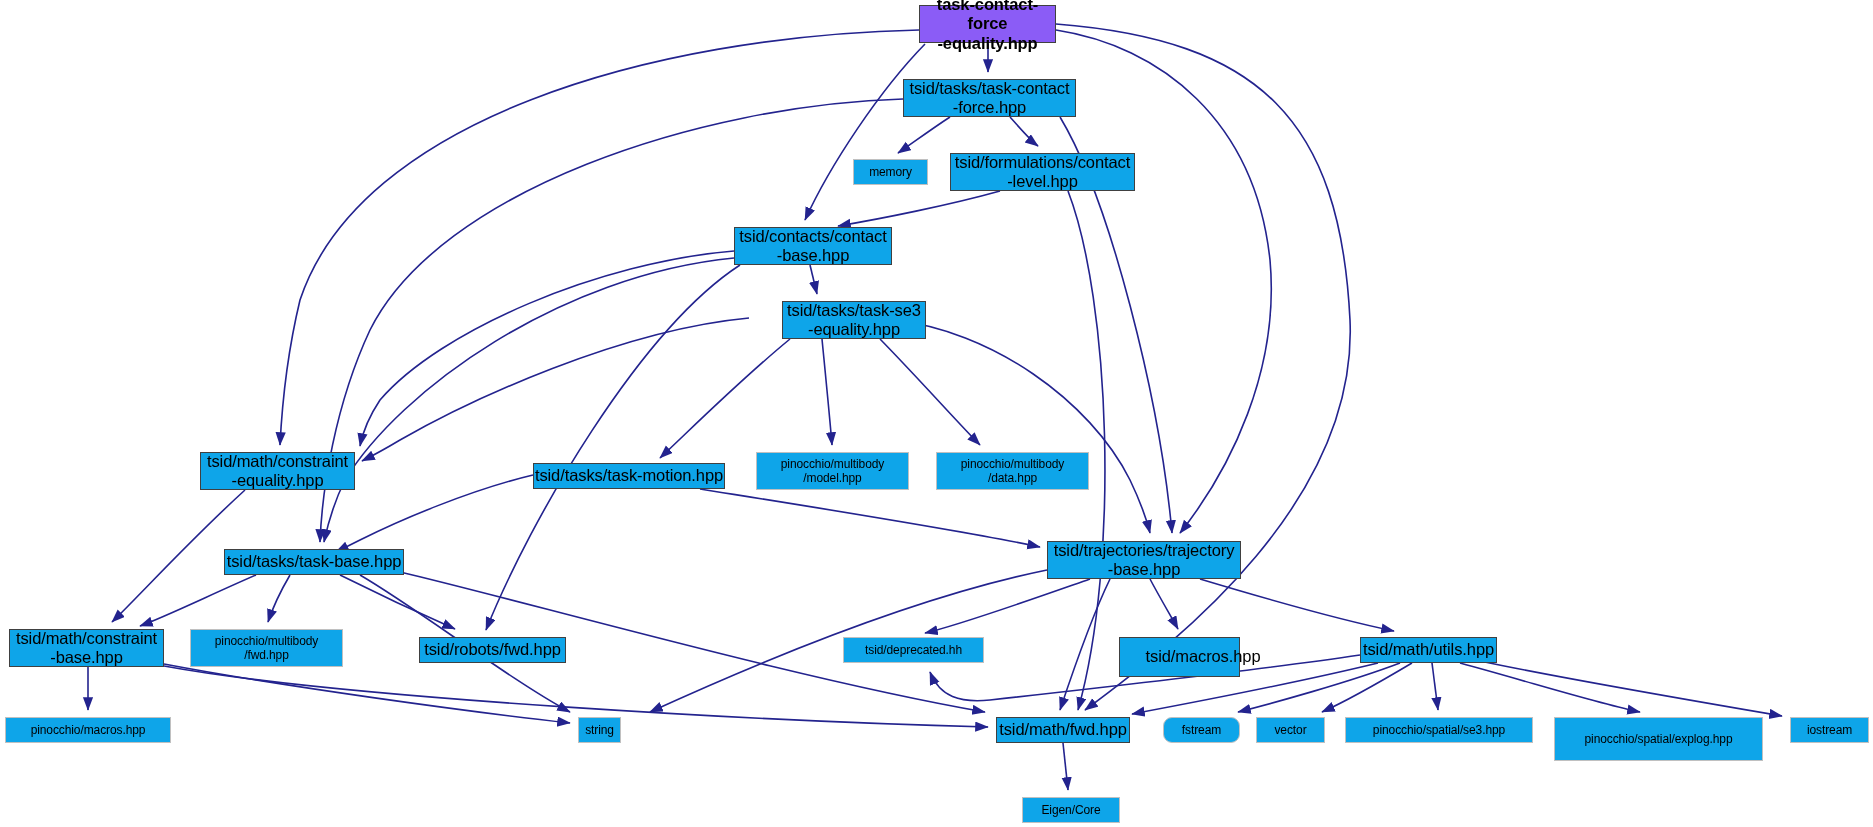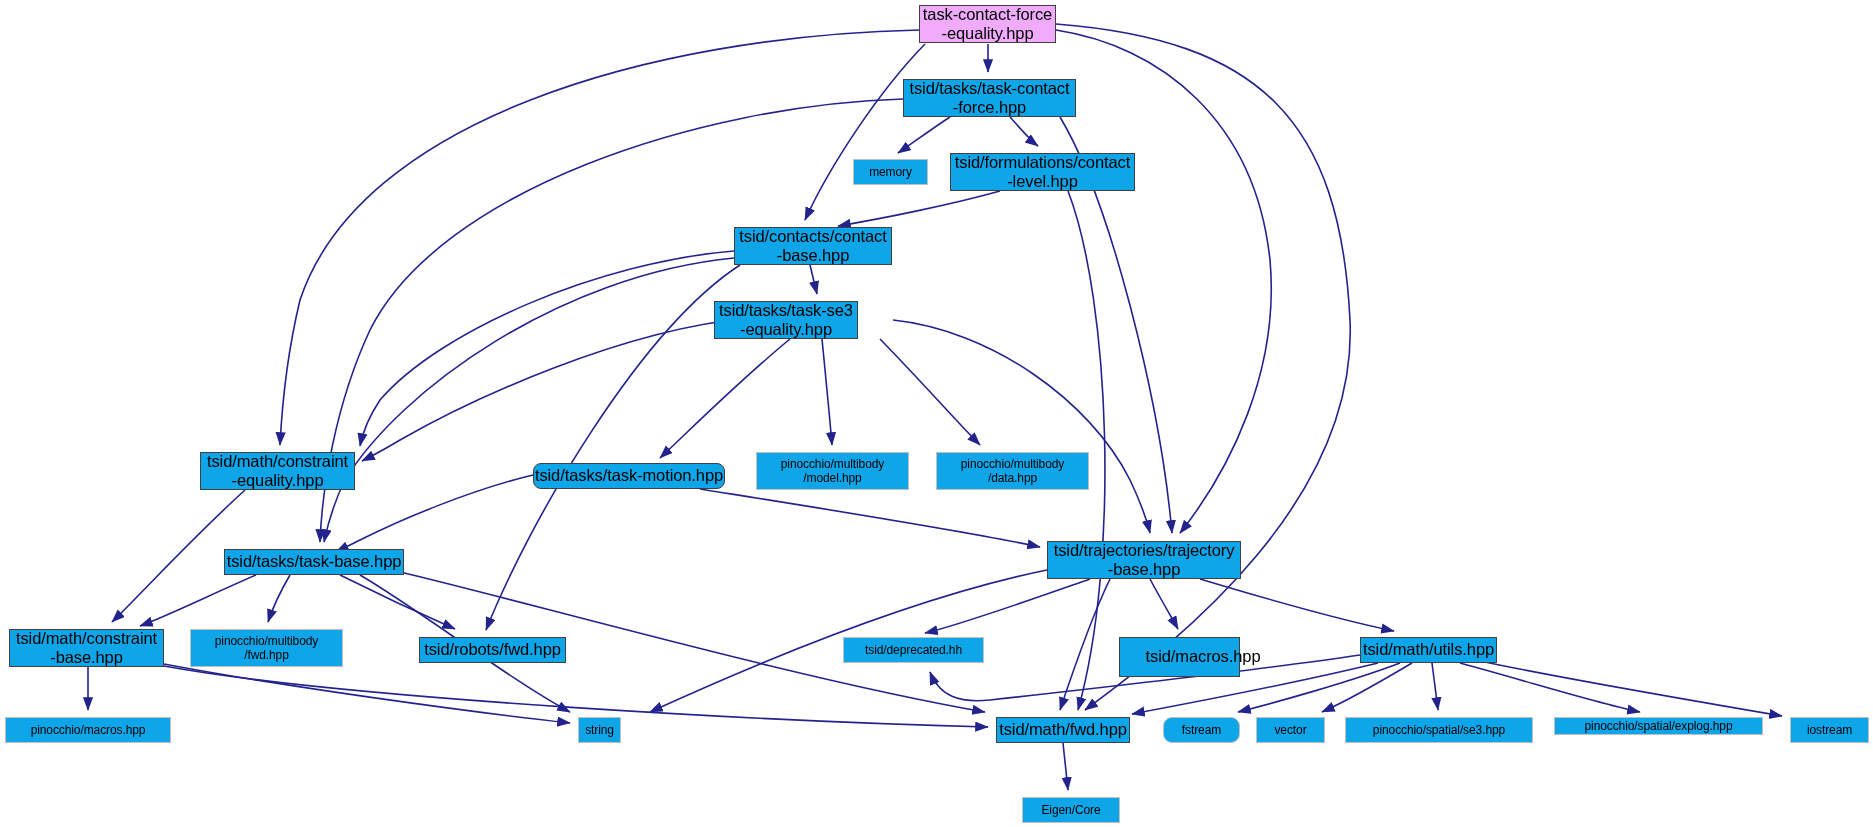--- a/index.html
+++ b/index.html
@@ -40,22 +40,23 @@
   .node.plain {
     border: 1px solid #c0c0c0;
     font-size: 12px;
   }
   .node.strong {
     border: 1.6px solid #404040;
     font-size: 16.5px;
   }
   .node.root {
     border: 1.6px solid #404040;
-    background: #f0abfc;
+    background: #8b5cf6;
     font-size: 16.5px;
+    font-weight: bold;
   }
 </style>
 </head>
 <body>
 
 <div id="graph">
 
   <svg id="edges" viewBox="0 0 1873 827" width="1873" height="827" xmlns="http://www.w3.org/2000/svg">
     <defs>
       <marker id="arr" markerWidth="9" markerHeight="9" refX="8" refY="3.2" orient="auto" markerUnits="strokeWidth">
@@ -157,25 +158,25 @@
   <div id="nodes">
       <div class="node root" style="left: 919px; top: 5px; width: 137px; height: 38px;">task-contact-force
 -equality.hpp</div>
       <div class="node strong" style="left: 903px; top: 79px; width: 173px; height: 38px;">tsid/tasks/task-contact
 -force.hpp</div>
       <div class="node plain" style="left: 853px; top: 159px; width: 75px; height: 26px;">memory</div>
       <div class="node strong" style="left: 950px; top: 153px; width: 185px; height: 38px;">tsid/formulations/contact
 -level.hpp</div>
       <div class="node strong" style="left: 734px; top: 227px; width: 158px; height: 38px;">tsid/contacts/contact
 -base.hpp</div>
-      <div class="node strong" style="left: 714px; top: 301px; width: 144px; height: 38px;">tsid/tasks/task-se3
+      <div class="node strong" style="left: 782px; top: 301px; width: 144px; height: 38px;">tsid/tasks/task-se3
 -equality.hpp</div>
       <div class="node strong" style="left: 200px; top: 452px; width: 155px; height: 38px;">tsid/math/constraint
 -equality.hpp</div>
-      <div class="node strong" style="left: 533px; top: 463px; width: 192px; height: 26px; border-radius: 8px;">tsid/tasks/task-motion.hpp</div>
+      <div class="node strong" style="left: 533px; top: 463px; width: 192px; height: 26px;">tsid/tasks/task-motion.hpp</div>
       <div class="node plain" style="left: 756px; top: 452px; width: 153px; height: 38px;">pinocchio/multibody
 /model.hpp</div>
       <div class="node plain" style="left: 936px; top: 452px; width: 153px; height: 38px;">pinocchio/multibody
 /data.hpp</div>
       <div class="node strong" style="left: 224px; top: 549px; width: 180px; height: 26px;">tsid/tasks/task-base.hpp</div>
       <div class="node strong" style="left: 1047px; top: 541px; width: 194px; height: 38px;">tsid/trajectories/trajectory
 -base.hpp</div>
       <div class="node strong" style="left: 9px; top: 629px; width: 155px; height: 38px;">tsid/math/constraint
 -base.hpp</div>
       <div class="node plain" style="left: 190px; top: 629px; width: 153px; height: 38px;">pinocchio/multibody
@@ -183,18 +184,18 @@
       <div class="node strong" style="left: 419px; top: 637px; width: 147px; height: 26px;">tsid/robots/fwd.hpp</div>
       <div class="node plain" style="left: 843px; top: 637px; width: 141px; height: 26px;">tsid/deprecated.hh</div>
       <div class="node strong" style="left: 1119px; top: 637px; width: 121px; height: 40px; padding-left: 47px;">tsid/macros.hpp</div>
       <div class="node strong" style="left: 1360px; top: 637px; width: 137px; height: 26px;">tsid/math/utils.hpp</div>
       <div class="node plain" style="left: 5px; top: 717px; width: 166px; height: 26px;">pinocchio/macros.hpp</div>
       <div class="node plain" style="left: 578px; top: 717px; width: 43px; height: 26px;">string</div>
       <div class="node strong" style="left: 996px; top: 717px; width: 134px; height: 26px;">tsid/math/fwd.hpp</div>
       <div class="node plain" style="left: 1163px; top: 717px; width: 77px; height: 26px; border-radius: 9px;">fstream</div>
       <div class="node plain" style="left: 1256px; top: 717px; width: 69px; height: 26px;">vector</div>
       <div class="node plain" style="left: 1345px; top: 717px; width: 188px; height: 26px;">pinocchio/spatial/se3.hpp</div>
-      <div class="node plain" style="left: 1554px; top: 717px; width: 209px; height: 18px;">pinocchio/spatial/explog.hpp</div>
+      <div class="node plain" style="left: 1554px; top: 717px; width: 209px; height: 44px;">pinocchio/spatial/explog.hpp</div>
       <div class="node plain" style="left: 1790px; top: 717px; width: 79px; height: 26px;">iostream</div>
       <div class="node plain" style="left: 1022px; top: 797px; width: 98px; height: 26px;">Eigen/Core</div>
     </div>
 
 </div>
 
 </body></html>

